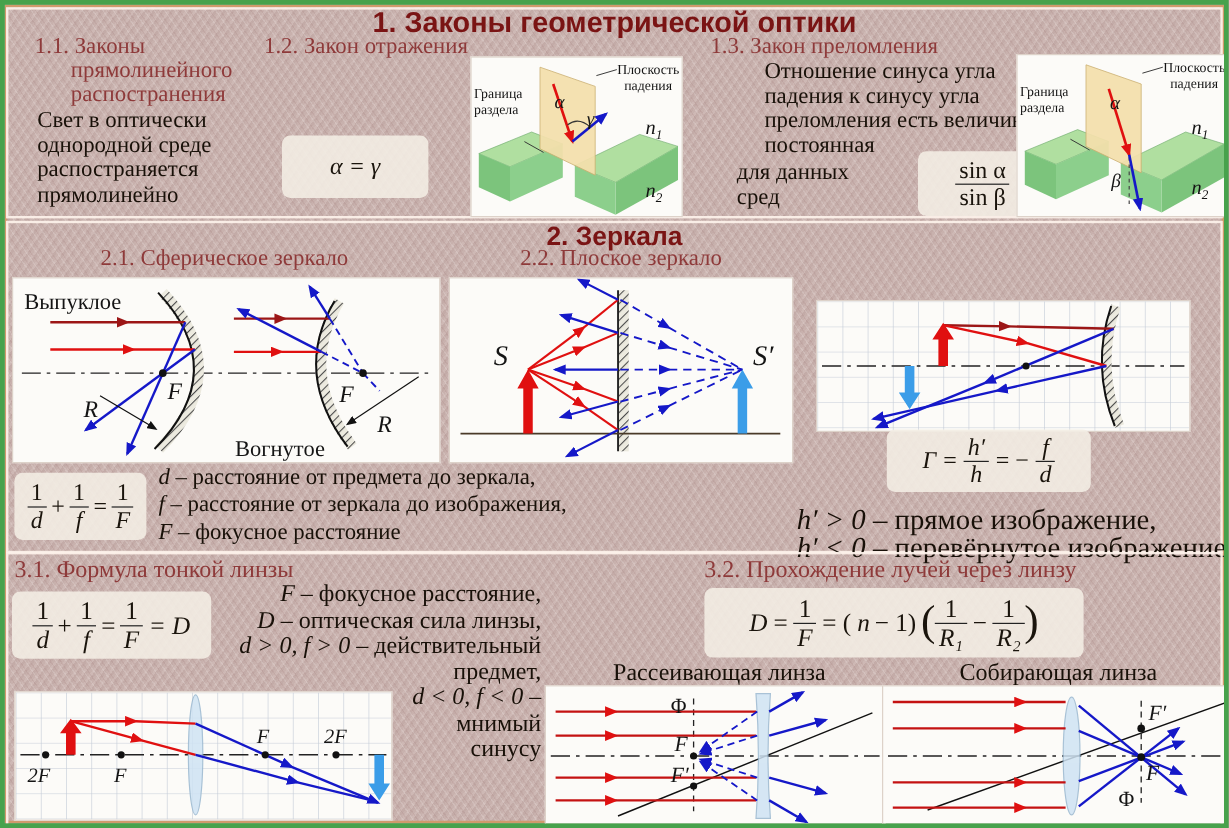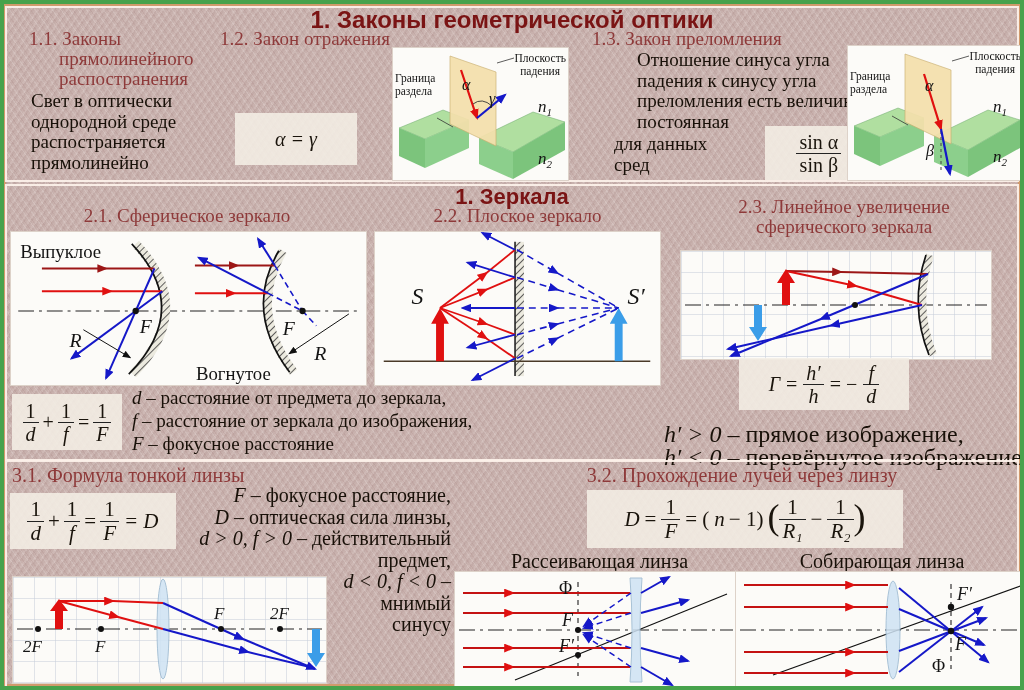--- a/index.html
+++ b/index.html
@@ -9,21 +9,21 @@
       repeating-linear-gradient(55deg, rgba(255,255,255,.14) 0 1px, rgba(255,255,255,0) 1px 3px, rgba(140,90,90,.10) 3px 4px, rgba(255,255,255,0) 4px 7px),
       repeating-linear-gradient(125deg, rgba(255,246,244,.10) 0 2px, rgba(120,80,80,.06) 2px 4px, rgba(255,255,255,0) 4px 6px),
       #c8b1ad;
     font-family:"Liberation Serif", serif; overflow:hidden;}
   .panel{position:absolute;left:1px;width:1014px;border:2px solid rgba(252,240,233,.95);box-sizing:border-box;}
   .ptitle{position:absolute;left:0;right:0;text-align:center;font-family:"Liberation Sans",sans-serif;
     font-weight:bold;color:#7a1414;}
   .hdr{position:absolute;color:#8e3a3a;font-size:19px;line-height:20px;white-space:nowrap;}
   .body{position:absolute;color:#181008;font-size:19px;line-height:20.5px;}
   .fx{position:absolute;background:rgba(244,238,229,.88);display:flex;align-items:center;justify-content:center;
-     color:#1a140c;font-size:20px;}
+     color:#1a140c;font-size:20px;border-radius:7px;}
   .m{font-style:italic;}
   .frac{display:inline-block;vertical-align:middle;text-align:center;line-height:1;}
   .frac .n{display:block;padding:0 3px 1px;border-bottom:1.4px solid #222;}
   .frac .d{display:block;padding:1px 3px 0;}
   .dbox{position:absolute;background:#fcfbf8;border:1px solid #ddd2c9;box-sizing:border-box;}
   svg text{font-family:"Liberation Serif",serif;fill:#141414;}
   .paren{font-size:36px;font-weight:300;line-height:0;vertical-align:middle;position:relative;top:-2px;}
   .lensname{position:absolute;text-align:center;color:#181008;font-size:20px;}
   .defline{white-space:nowrap;}
 </style>
@@ -128,28 +128,24 @@
     <text x="167" y="27" font-size="11.5" text-anchor="end">падения</text>
     <text x="77" y="45" font-size="16" class="m">α</text>
     <text x="78" y="110" font-size="16" class="m">β</text>
     <text x="145" y="66" font-size="17" font-style="italic"><tspan>n</tspan><tspan dy="4" font-size="11">1</tspan></text>
     <text x="145" y="116" font-size="17" font-style="italic"><tspan>n</tspan><tspan dy="4" font-size="11">2</tspan></text>
   </svg>
   </div>
 </div>
 
 <div class="panel" style="top:180px;height:277px;">
-  <div class="ptitle" style="top:-2px;font-size:22px;">1. Зеркала</div>
+  <div class="ptitle" style="top:-2px;font-size:22px;">2. Зеркала</div>
 
   <div class="hdr" style="left:0;top:20px;width:360px;text-align:center;">2.1. Сферическое зеркало</div>
   <div class="hdr" style="left:367px;top:20px;width:287px;text-align:center;">2.2. Плоское зеркало</div>
-  <div class="hdr" style="left:660px;top:11px;width:354px;text-align:center;">
-    <div>2.3. Линейное увеличение</div>
-    <div>сферического зеркала</div>
-  </div>
 
   <div class="dbox" style="left:3px;top:45px;width:357px;height:155px;">
   <svg width="355" height="153" viewBox="0 0 357 155">
     <line x1="6" y1="80" x2="351" y2="80" stroke="#222" stroke-width="1.2" stroke-dasharray="16 5 3 5"></line>
     <path d="M125,12 Q187,78 122,144" stroke="url(#hatch)" stroke-width="9" fill="none"></path>
     <path d="M121,12 Q183,78 118,144" stroke="#111" stroke-width="1.7" fill="none"></path>
     <line x1="30" y1="37" x2="95" y2="37" stroke="#9c1616" stroke-width="2" marker-end="url(#aDR)"></line>
     <line x1="95" y1="37" x2="144" y2="37" stroke="#9c1616" stroke-width="2"></line>
     <line x1="30" y1="60" x2="100" y2="60" stroke="#e01010" stroke-width="2" marker-end="url(#aR)"></line>
     <line x1="100" y1="60" x2="152" y2="60" stroke="#e01010" stroke-width="2"></line>

